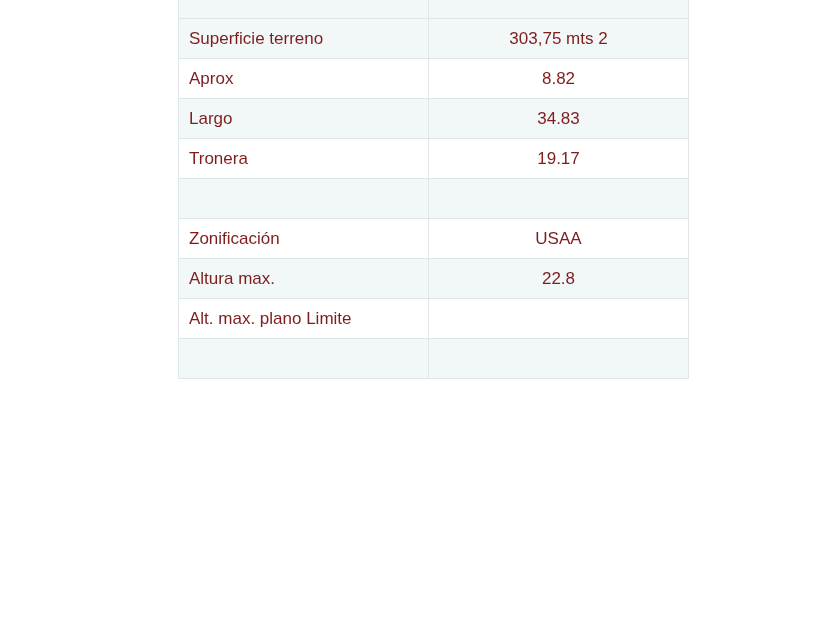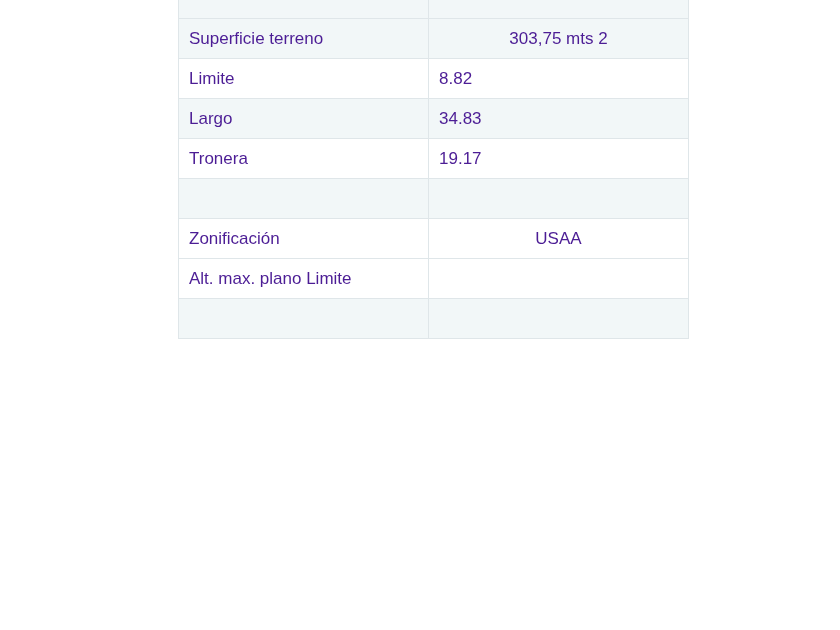--- a/index.html
+++ b/index.html
@@ -26,34 +26,34 @@
     table-layout: fixed;
     background: #ffffff;
   }
   table.data-table col.c-label { width: 250px; }
   table.data-table col.c-value { width: 260px; }
   table.data-table tr { height: 39px; }
   table.data-table td {
     border: 1px solid #dfe6e9;
     padding: 0 10px;
     font-size: 17px;
-    color: #4c1d95;
+    color: #7f1d1d;
     height: 39px;
     line-height: 39px;
     overflow: hidden;
     white-space: nowrap;
   }
   table.data-table tr.shade td {
     background: #f2f7f8;
   }
   table.data-table tr.plain td {
     background: #ffffff;
   }
   td.val-right {
-    text-align: left;
+    text-align: center;
   }
   td.val-left {
     text-align: center;
   }
   td.lbl {
     text-align: left;
   }
   .spacer-row td {
     height: 39px;
   }
@@ -70,39 +70,43 @@
     <tbody>
       <tr class="shade">
         <td class="lbl"></td>
         <td class="val-left"></td>
       </tr>
       <tr class="shade">
         <td class="lbl">Superficie terreno</td>
         <td class="val-left">303,75 mts 2</td>
       </tr>
       <tr class="plain">
-        <td class="lbl">Limite</td>
+        <td class="lbl">Aprox</td>
         <td class="val-right">8.82</td>
       </tr>
       <tr class="shade">
         <td class="lbl">Largo</td>
         <td class="val-right">34.83</td>
       </tr>
       <tr class="plain">
         <td class="lbl">Tronera</td>
         <td class="val-right">19.17</td>
       </tr>
       <tr class="shade spacer-row">
         <td class="lbl"></td>
         <td class="val-left"></td>
       </tr>
       <tr class="plain">
         <td class="lbl">Zonificación</td>
         <td class="val-left">USAA</td>
       </tr>
+      <tr class="shade">
+        <td class="lbl">Altura max.</td>
+        <td class="val-right">22.8</td>
+      </tr>
       <tr class="plain">
         <td class="lbl">Alt. max. plano Limite</td>
         <td class="val-right"></td>
       </tr>
       <tr class="shade spacer-row">
         <td class="lbl"></td>
         <td class="val-left"></td>
       </tr>
     </tbody>
   </table>

